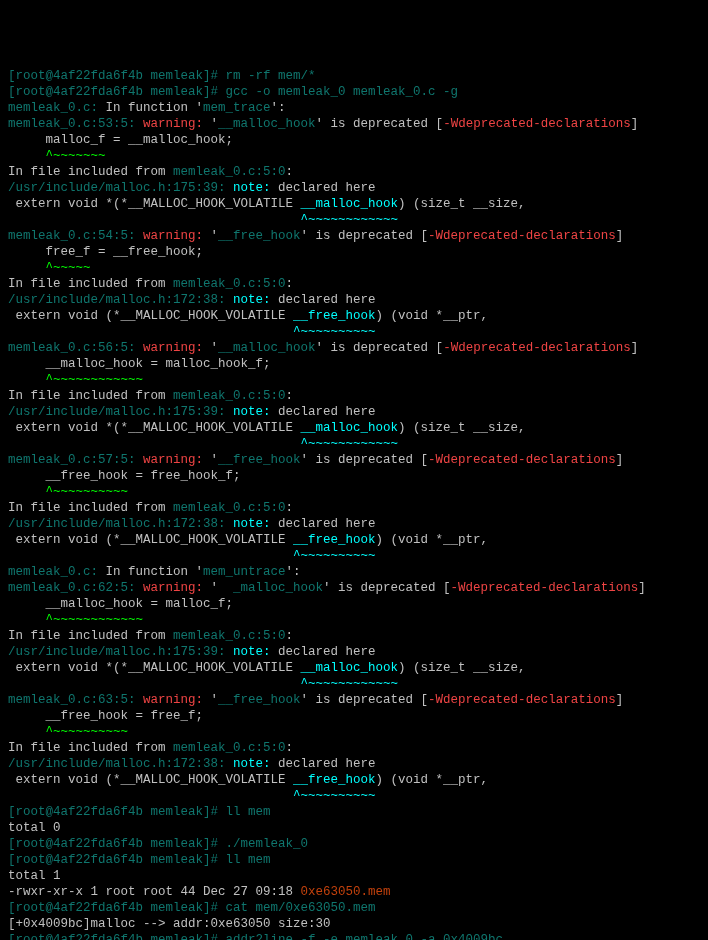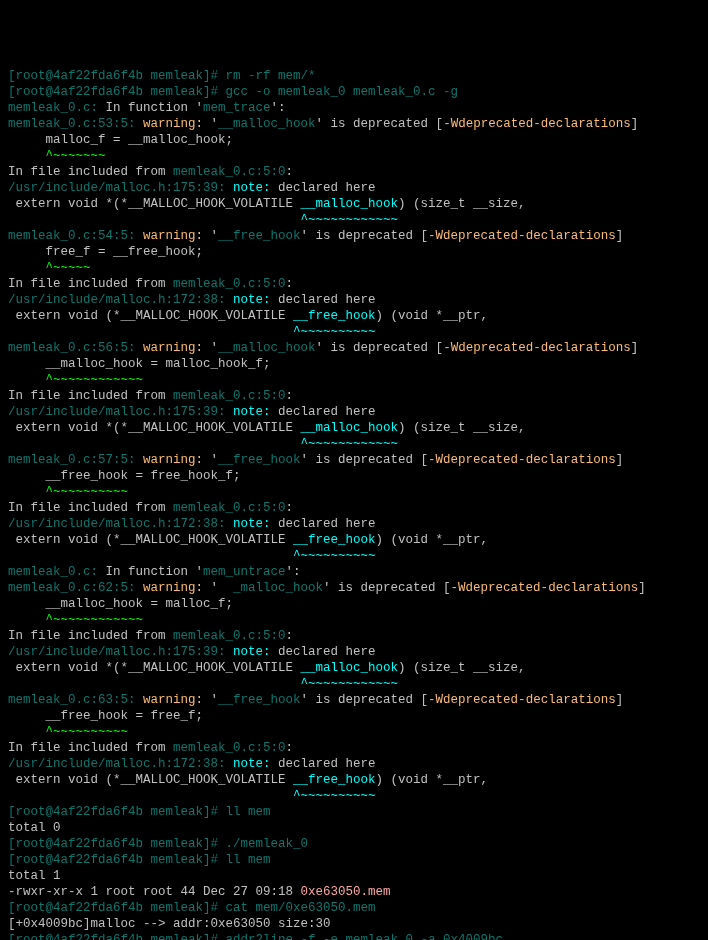--- a/index.html
+++ b/index.html
@@ -11,22 +11,22 @@
     font-size: 12.5px;
     line-height: 16px;
     width: 708px;
     box-sizing: border-box;
     white-space: pre;
     overflow: hidden;
   }
   .w   { color: #0f766e; }
   .g   { color: #c0c0c0; }
   .cy  { color: #00ffff; text-align: right; }
-  .ye  { color: #fca5a5; margin-top: 28px; }
-  .mg  { color: #fdba74; }
+  .ye  { color: #c2410c; margin-top: 28px; }
+  .mg  { color: #ef4444; }
   .gr  { color: #00ff00; }
   .line { display: block; }
 </style>
 </head>
 <body>
 
 
 
 <div id="terminal"><span class="line"><span class="w">[root@4af22fda6f4b memleak]# rm -rf mem/*</span></span><span class="line"><span class="w">[root@4af22fda6f4b memleak]# gcc -o memleak_0 memleak_0.c -g</span></span><span class="line"><span class="w">memleak_0.c:</span><span class="g"> In function '</span><span class="w">mem_trace</span><span class="g">':</span></span><span class="line"><span class="w">memleak_0.c:53:5:</span><span class="mg"> warning: </span><span class="g">'</span><span class="w">__malloc_hook</span><span class="g">' is deprecated [</span><span class="mg">-Wdeprecated-declarations</span><span class="g">]</span></span><span class="line"><span class="g">     malloc_f = __malloc_hook;</span></span><span class="line"><span class="gr">     ^~~~~~~~</span></span><span class="line"><span class="g">In file included from </span><span class="w">memleak_0.c:5:0</span><span class="g">:</span></span><span class="line"><span class="w">/usr/include/malloc.h:175:39:</span><span class="cy"> note: </span><span class="g">declared here</span></span><span class="line"><span class="g"> extern void *(*__MALLOC_HOOK_VOLATILE </span><span class="cy">__malloc_hook</span><span class="g">) (size_t __size,</span></span><span class="line"><span class="cy">                                       ^~~~~~~~~~~~~</span></span><span class="line"><span class="w">memleak_0.c:54:5:</span><span class="mg"> warning: </span><span class="g">'</span><span class="w">__free_hook</span><span class="g">' is deprecated [</span><span class="mg">-Wdeprecated-declarations</span><span class="g">]</span></span><span class="line"><span class="g">     free_f = __free_hook;</span></span><span class="line"><span class="gr">     ^~~~~~</span></span><span class="line"><span class="g">In file included from </span><span class="w">memleak_0.c:5:0</span><span class="g">:</span></span><span class="line"><span class="w">/usr/include/malloc.h:172:38:</span><span class="cy"> note: </span><span class="g">declared here</span></span><span class="line"><span class="g"> extern void (*__MALLOC_HOOK_VOLATILE </span><span class="cy">__free_hook</span><span class="g">) (void *__ptr,</span></span><span class="line"><span class="cy">                                      ^~~~~~~~~~~</span></span><span class="line"><span class="w">memleak_0.c:56:5:</span><span class="mg"> warning: </span><span class="g">'</span><span class="w">__malloc_hook</span><span class="g">' is deprecated [</span><span class="mg">-Wdeprecated-declarations</span><span class="g">]</span></span><span class="line"><span class="g">     __malloc_hook = malloc_hook_f;</span></span><span class="line"><span class="gr">     ^~~~~~~~~~~~~</span></span><span class="line"><span class="g">In file included from </span><span class="w">memleak_0.c:5:0</span><span class="g">:</span></span><span class="line"><span class="w">/usr/include/malloc.h:175:39:</span><span class="cy"> note: </span><span class="g">declared here</span></span><span class="line"><span class="g"> extern void *(*__MALLOC_HOOK_VOLATILE </span><span class="cy">__malloc_hook</span><span class="g">) (size_t __size,</span></span><span class="line"><span class="cy">                                       ^~~~~~~~~~~~~</span></span><span class="line"><span class="w">memleak_0.c:57:5:</span><span class="mg"> warning: </span><span class="g">'</span><span class="w">__free_hook</span><span class="g">' is deprecated [</span><span class="mg">-Wdeprecated-declarations</span><span class="g">]</span></span><span class="line"><span class="g">     __free_hook = free_hook_f;</span></span><span class="line"><span class="gr">     ^~~~~~~~~~~</span></span><span class="line"><span class="g">In file included from </span><span class="w">memleak_0.c:5:0</span><span class="g">:</span></span><span class="line"><span class="w">/usr/include/malloc.h:172:38:</span><span class="cy"> note: </span><span class="g">declared here</span></span><span class="line"><span class="g"> extern void (*__MALLOC_HOOK_VOLATILE </span><span class="cy">__free_hook</span><span class="g">) (void *__ptr,</span></span><span class="line"><span class="cy">                                      ^~~~~~~~~~~</span></span><span class="line"><span class="w">memleak_0.c:</span><span class="g"> In function '</span><span class="w">mem_untrace</span><span class="g">':</span></span><span class="line"><span class="w">memleak_0.c:62:5:</span><span class="mg"> warning: </span><span class="g">'  </span><span class="w">_malloc_hook</span><span class="g">' is deprecated [</span><span class="mg">-Wdeprecated-declarations</span><span class="g">]</span></span><span class="line"><span class="g">     __malloc_hook = malloc_f;</span></span><span class="line"><span class="gr">     ^~~~~~~~~~~~~</span></span><span class="line"><span class="g">In file included from </span><span class="w">memleak_0.c:5:0</span><span class="g">:</span></span><span class="line"><span class="w">/usr/include/malloc.h:175:39:</span><span class="cy"> note: </span><span class="g">declared here</span></span><span class="line"><span class="g"> extern void *(*__MALLOC_HOOK_VOLATILE </span><span class="cy">__malloc_hook</span><span class="g">) (size_t __size,</span></span><span class="line"><span class="cy">                                       ^~~~~~~~~~~~~</span></span><span class="line"><span class="w">memleak_0.c:63:5:</span><span class="mg"> warning: </span><span class="g">'</span><span class="w">__free_hook</span><span class="g">' is deprecated [</span><span class="mg">-Wdeprecated-declarations</span><span class="g">]</span></span><span class="line"><span class="g">     __free_hook = free_f;</span></span><span class="line"><span class="gr">     ^~~~~~~~~~~</span></span><span class="line"><span class="g">In file included from </span><span class="w">memleak_0.c:5:0</span><span class="g">:</span></span><span class="line"><span class="w">/usr/include/malloc.h:172:38:</span><span class="cy"> note: </span><span class="g">declared here</span></span><span class="line"><span class="g"> extern void (*__MALLOC_HOOK_VOLATILE </span><span class="cy">__free_hook</span><span class="g">) (void *__ptr,</span></span><span class="line"><span class="cy">                                      ^~~~~~~~~~~</span></span><span class="line"><span class="w">[root@4af22fda6f4b memleak]# ll mem</span></span><span class="line"><span class="g">total 0</span></span><span class="line"><span class="w">[root@4af22fda6f4b memleak]# ./memleak_0</span></span><span class="line"><span class="w">[root@4af22fda6f4b memleak]# ll mem</span></span><span class="line"><span class="g">total 1</span></span><span class="line"><span class="g">-rwxr-xr-x 1 root root 44 Dec 27 09:18 </span><span class="ye">0xe63050.mem</span></span><span class="line"><span class="w">[root@4af22fda6f4b memleak]# cat mem/0xe63050.mem</span></span><span class="line"><span class="g">[+0x4009bc]malloc --&gt; addr:0xe63050 size:30</span></span><span class="line"><span class="w">[root@4af22fda6f4b memleak]# addr2line -f -e memleak_0 -a 0x4009bc</span></span></div>
 

